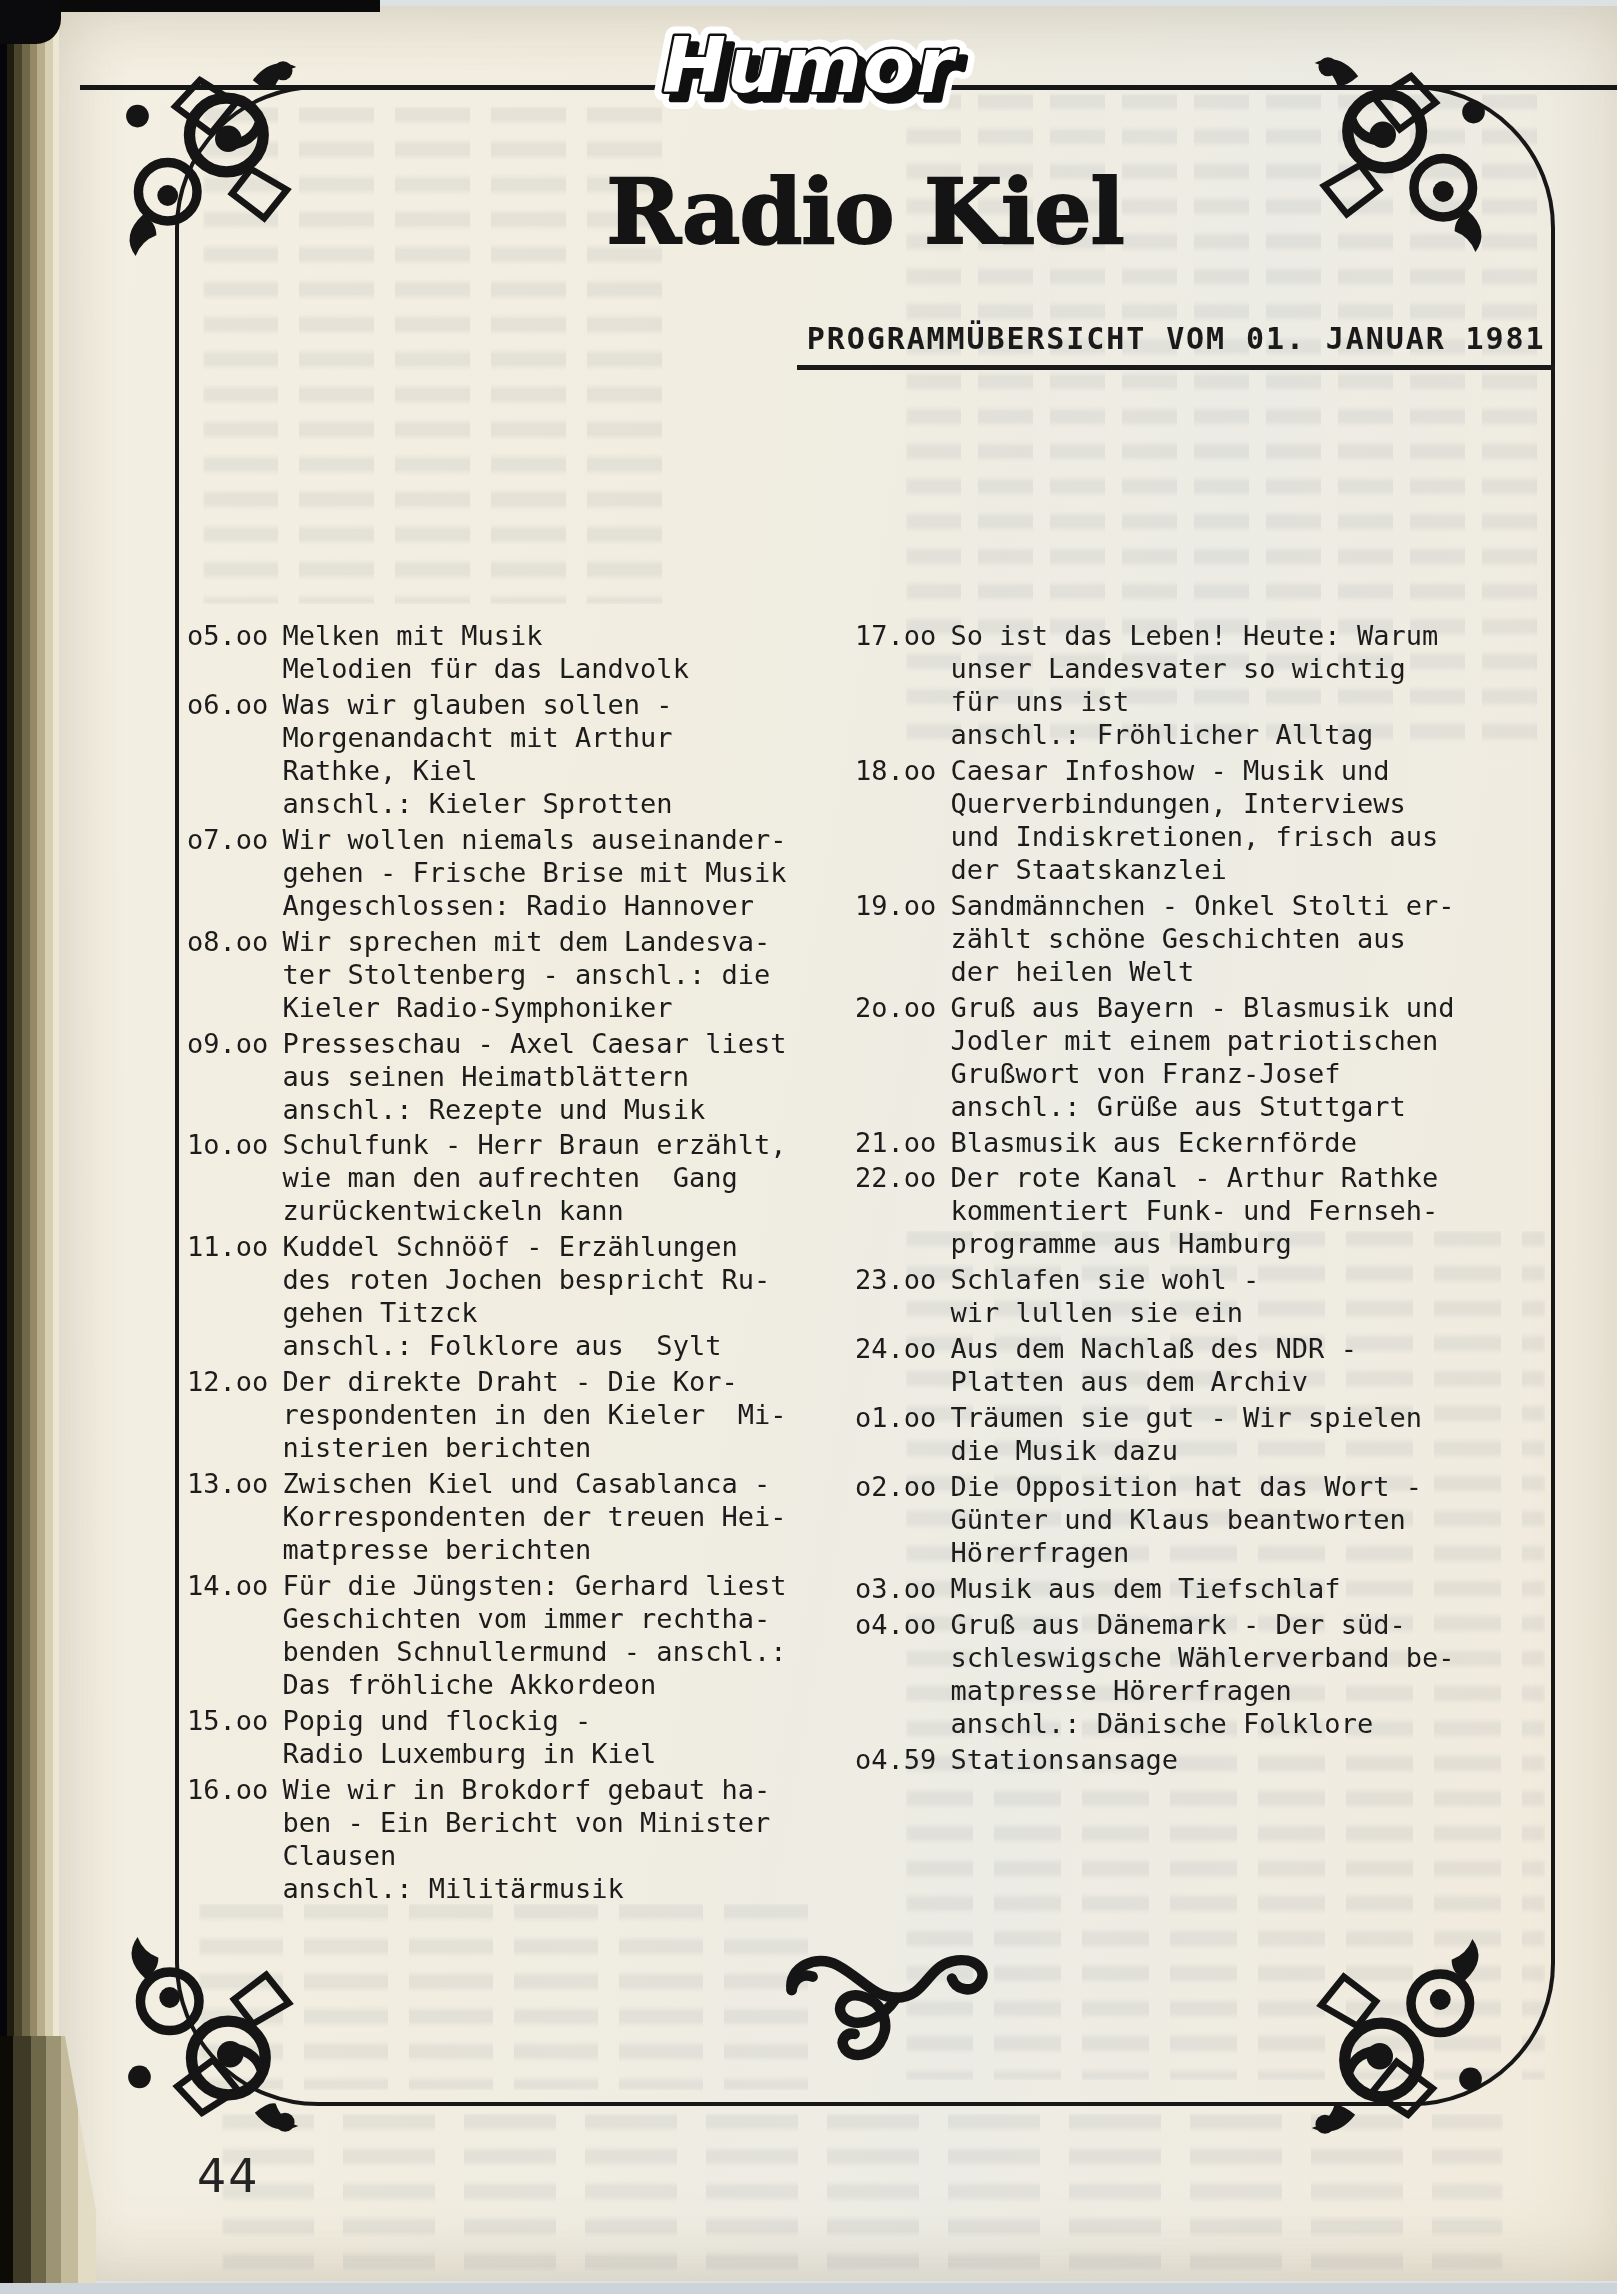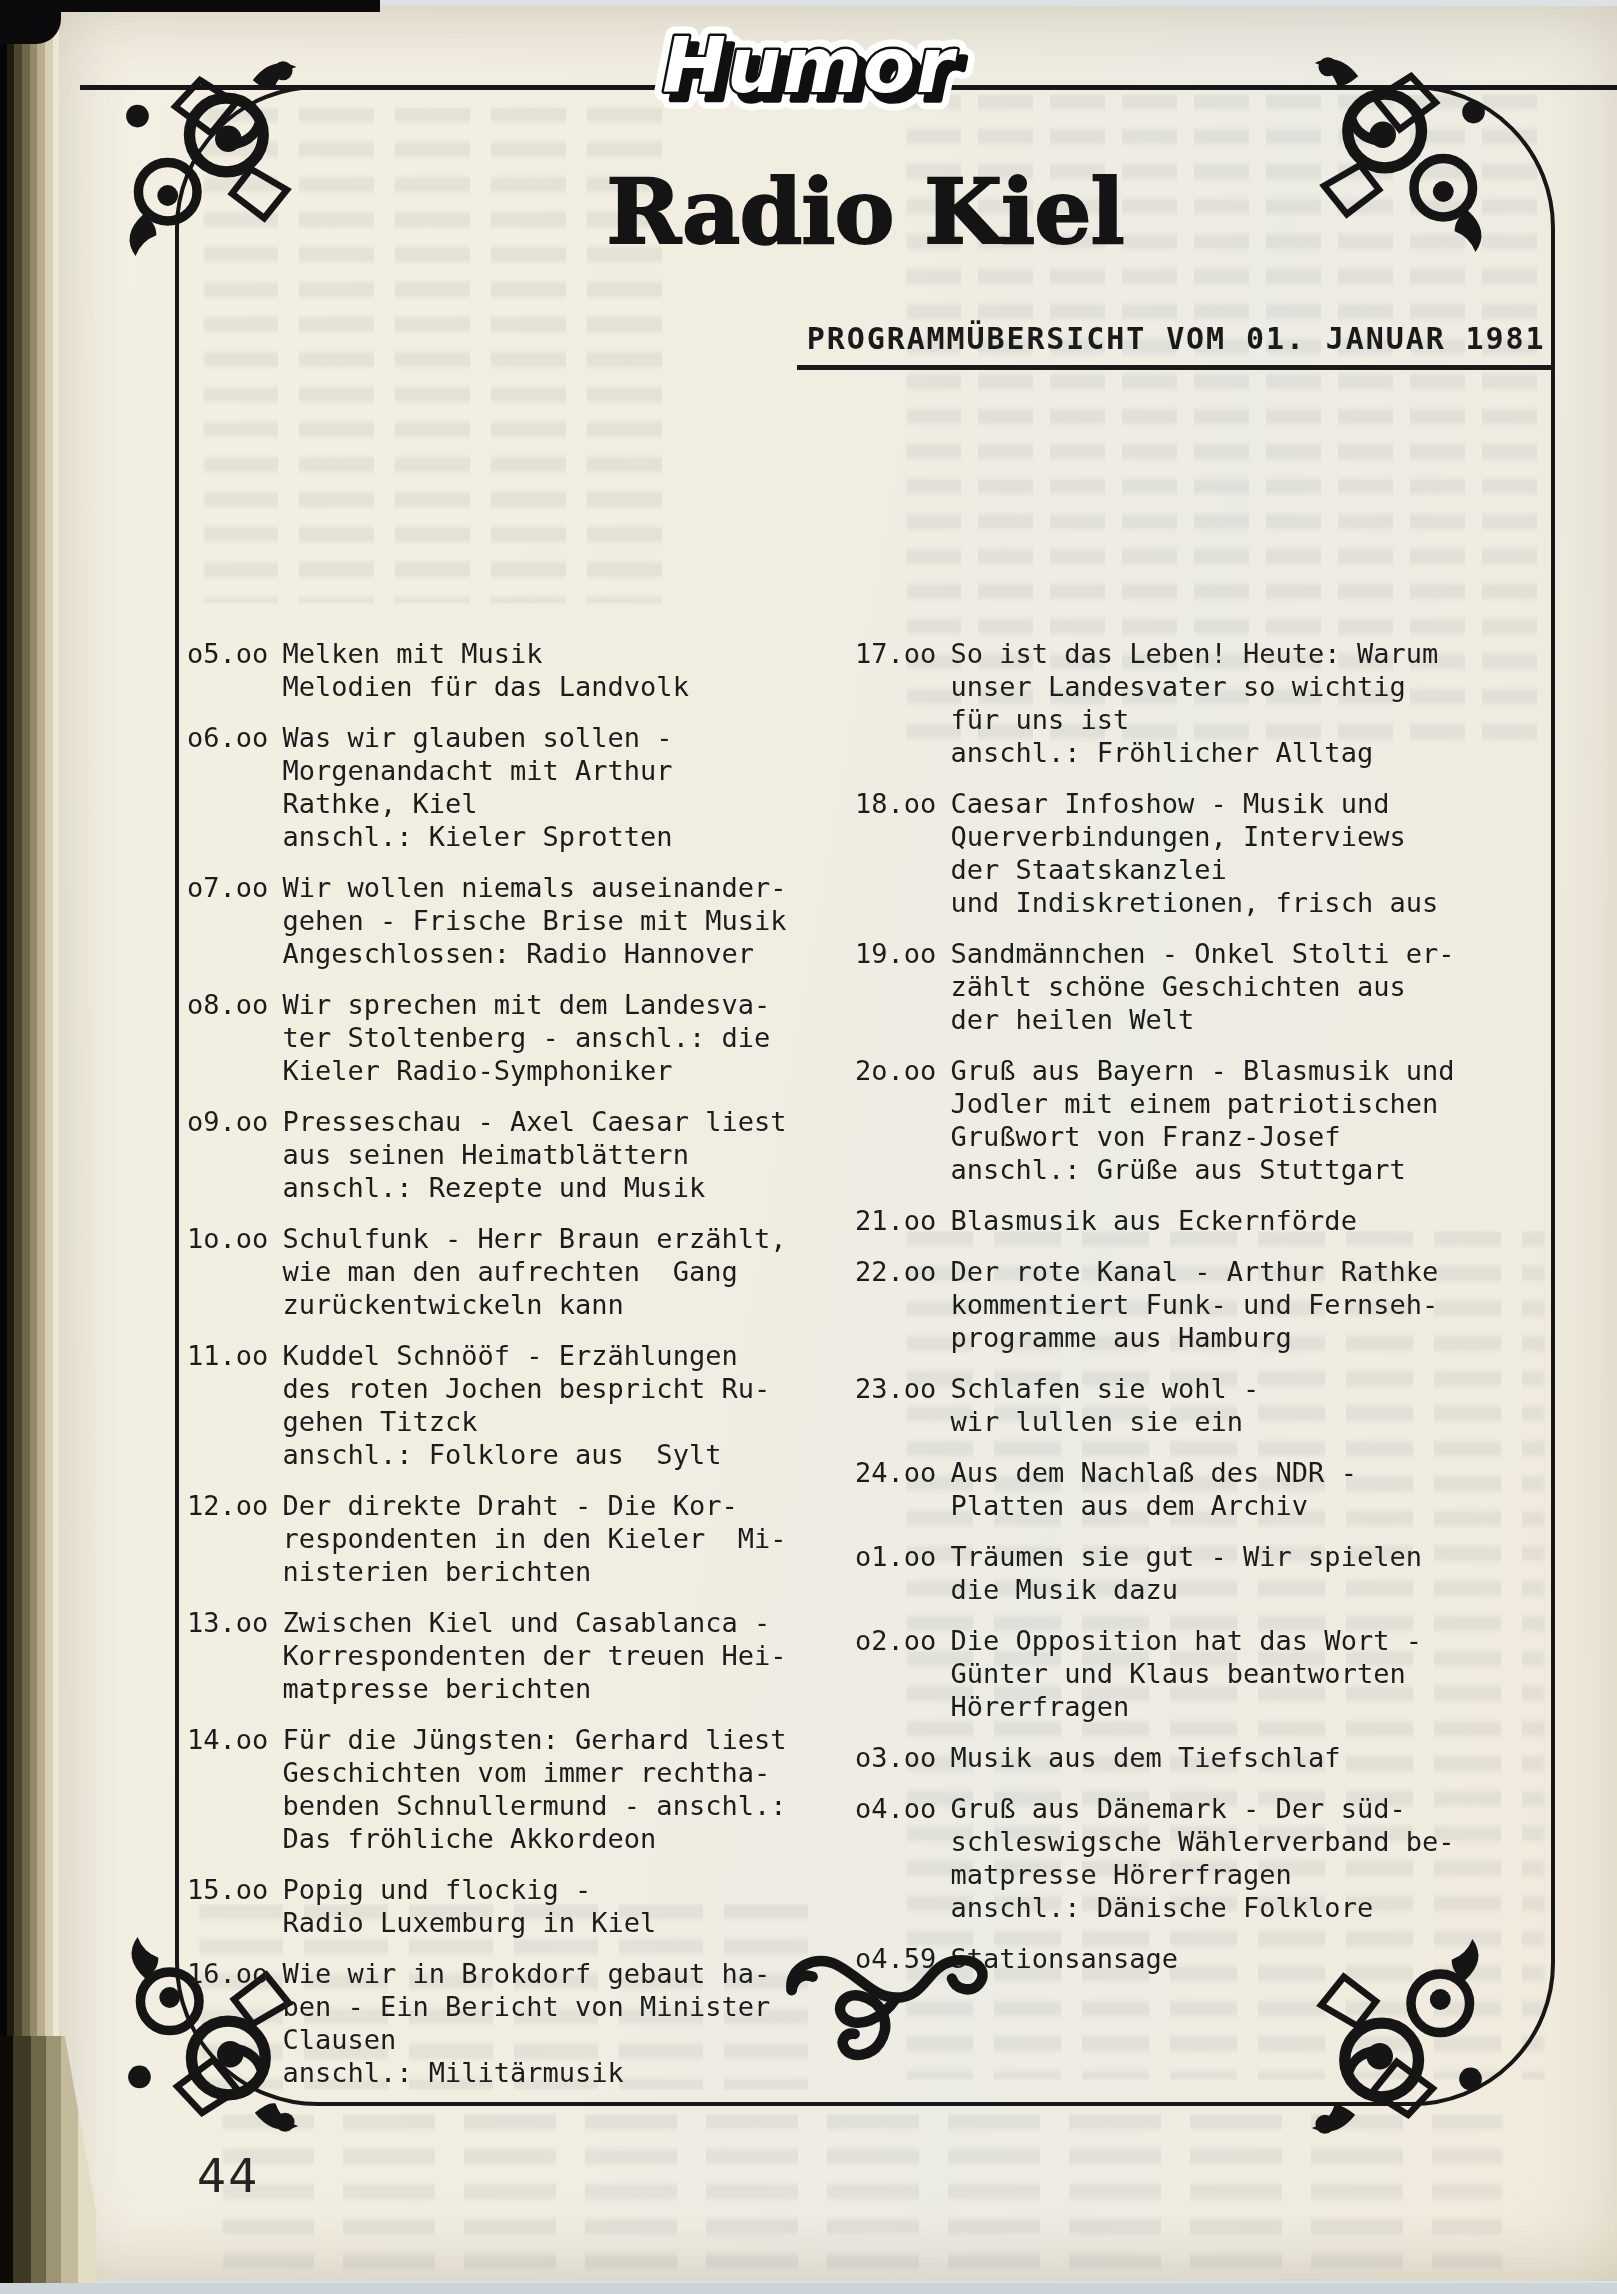--- a/index.html
+++ b/index.html
@@ -66,21 +66,21 @@
   .subtitle{
     display:inline-block;font-family:"DejaVu Sans Mono", monospace;font-weight:700;
     font-size:30px;letter-spacing:1.9px;color:#1a1a1a;
     border-bottom:5.7px solid #1a1a1a;padding:0 9.6px 8.6px 9.6px;
   }
 
   
   .col{position:absolute;top:619px;font-size:27px;line-height:33px;color:#1c1c1c;}
   .col.left{left:187px;width:639px;}
   .col.right{left:855px;width:698px;}
-  .entry{display:flex;margin-bottom:2.9px;margin-top:18px;}
+  .entry{display:flex;margin-bottom:2.9px;}
   .entry .time{flex:0 0 84px;width:84px;margin-right:11.5px;white-space:pre;}
   .entry .lines{flex:1;}
   .entry .line{white-space:pre;}
 
   
   .bottom-flourish{position:absolute;left:774px;top:1929px;width:228px;height:145px;}
   .page-number{
     position:absolute;left:197px;top:2149px;
     font-family:"DejaVu Sans", sans-serif;font-size:46px;color:#242424;letter-spacing:1.9px;
   }
@@ -259,22 +259,22 @@
         <div class="line">unser Landesvater so wichtig</div>
         <div class="line">für uns ist</div>
         <div class="line">anschl.: Fröhlicher Alltag</div>
       </div>
     </div>
     <div class="entry">
       <span class="time">18.oo</span>
       <div class="lines">
         <div class="line">Caesar Infoshow - Musik und</div>
         <div class="line">Querverbindungen, Interviews</div>
+        <div class="line">und Indiskretionen, frisch aus</div>
         <div class="line">der Staatskanzlei</div>
-        <div class="line">und Indiskretionen, frisch aus</div>
       </div>
     </div>
     <div class="entry">
       <span class="time">19.oo</span>
       <div class="lines">
         <div class="line">Sandmännchen - Onkel Stolti er-</div>
         <div class="line">zählt schöne Geschichten aus</div>
         <div class="line">der heilen Welt</div>
       </div>
     </div>

